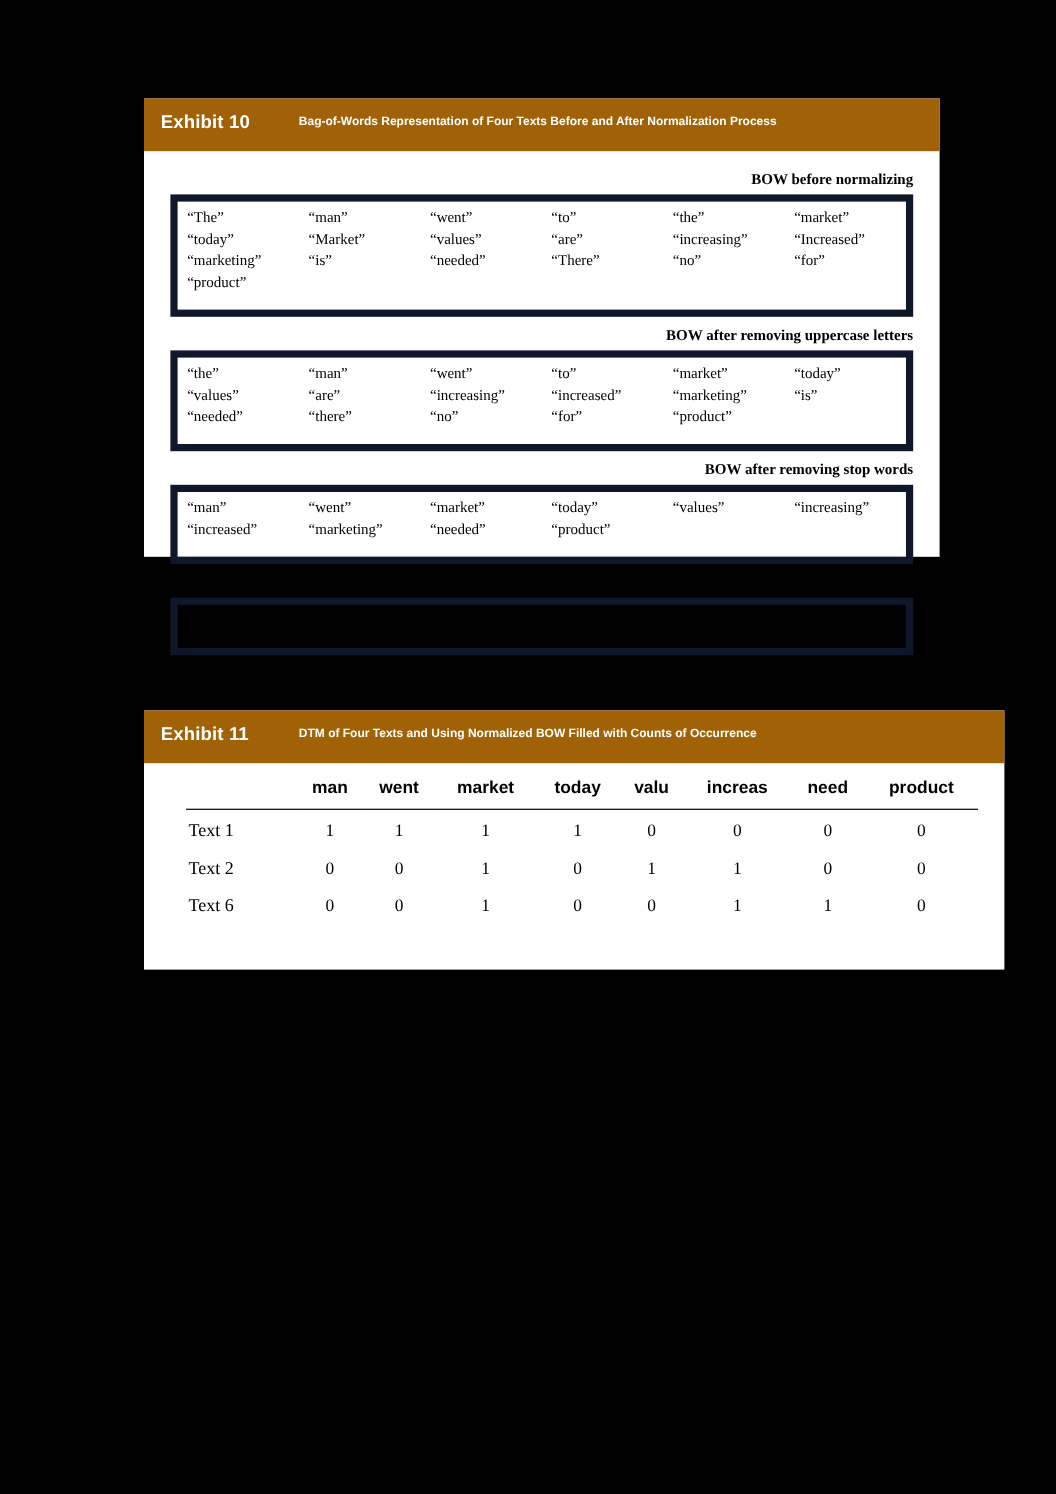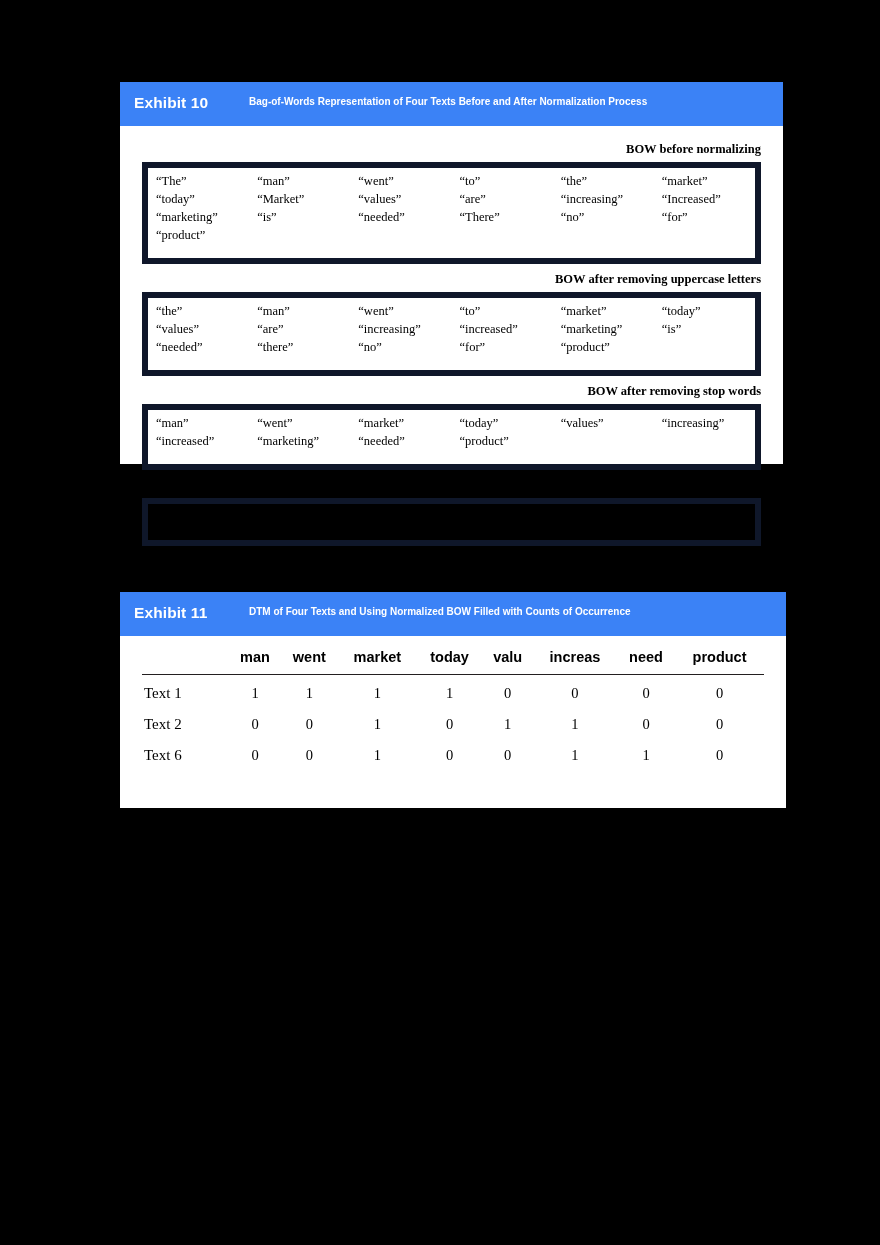--- a/index.html
+++ b/index.html
@@ -20,21 +20,21 @@
     position: absolute;
     background: #ffffff;
   }
   #exhibit10 {
     left: 120px;
     top: 82px;
     width: 663px;
     height: 382px;
   }
   .exhibit-header {
-    background: #3b82f6;
+    background: #a16207;
     color: #ffffff;
     padding: 12px 14px 14px 14px;
     box-sizing: border-box;
   }
   .exhibit-header-row {
     display: flex;
     align-items: flex-start;
   }
   .exhibit-label {
     font-weight: bold;
@@ -81,26 +81,27 @@
     white-space: nowrap;
   }
   .c6 { width: 16.666%; }
   .c8 { width: 12.5%; }
   .stem-cell { text-align: center; padding-left: 0; }
 
   
   #exhibit11 {
     left: 120px;
     top: 592px;
-    width: 666px;
+    width: 717px;
     height: 216px;
   }
   .dtm-body {
     padding: 6px 22px 10px 22px;
     box-sizing: border-box;
+    margin-left: 13px;
   }
   table.dtm {
     border-collapse: collapse;
     width: 100%;
   }
   table.dtm th, table.dtm td {
     text-align: center;
     font-size: 14.5px;
     padding: 7px 2px;
   }

